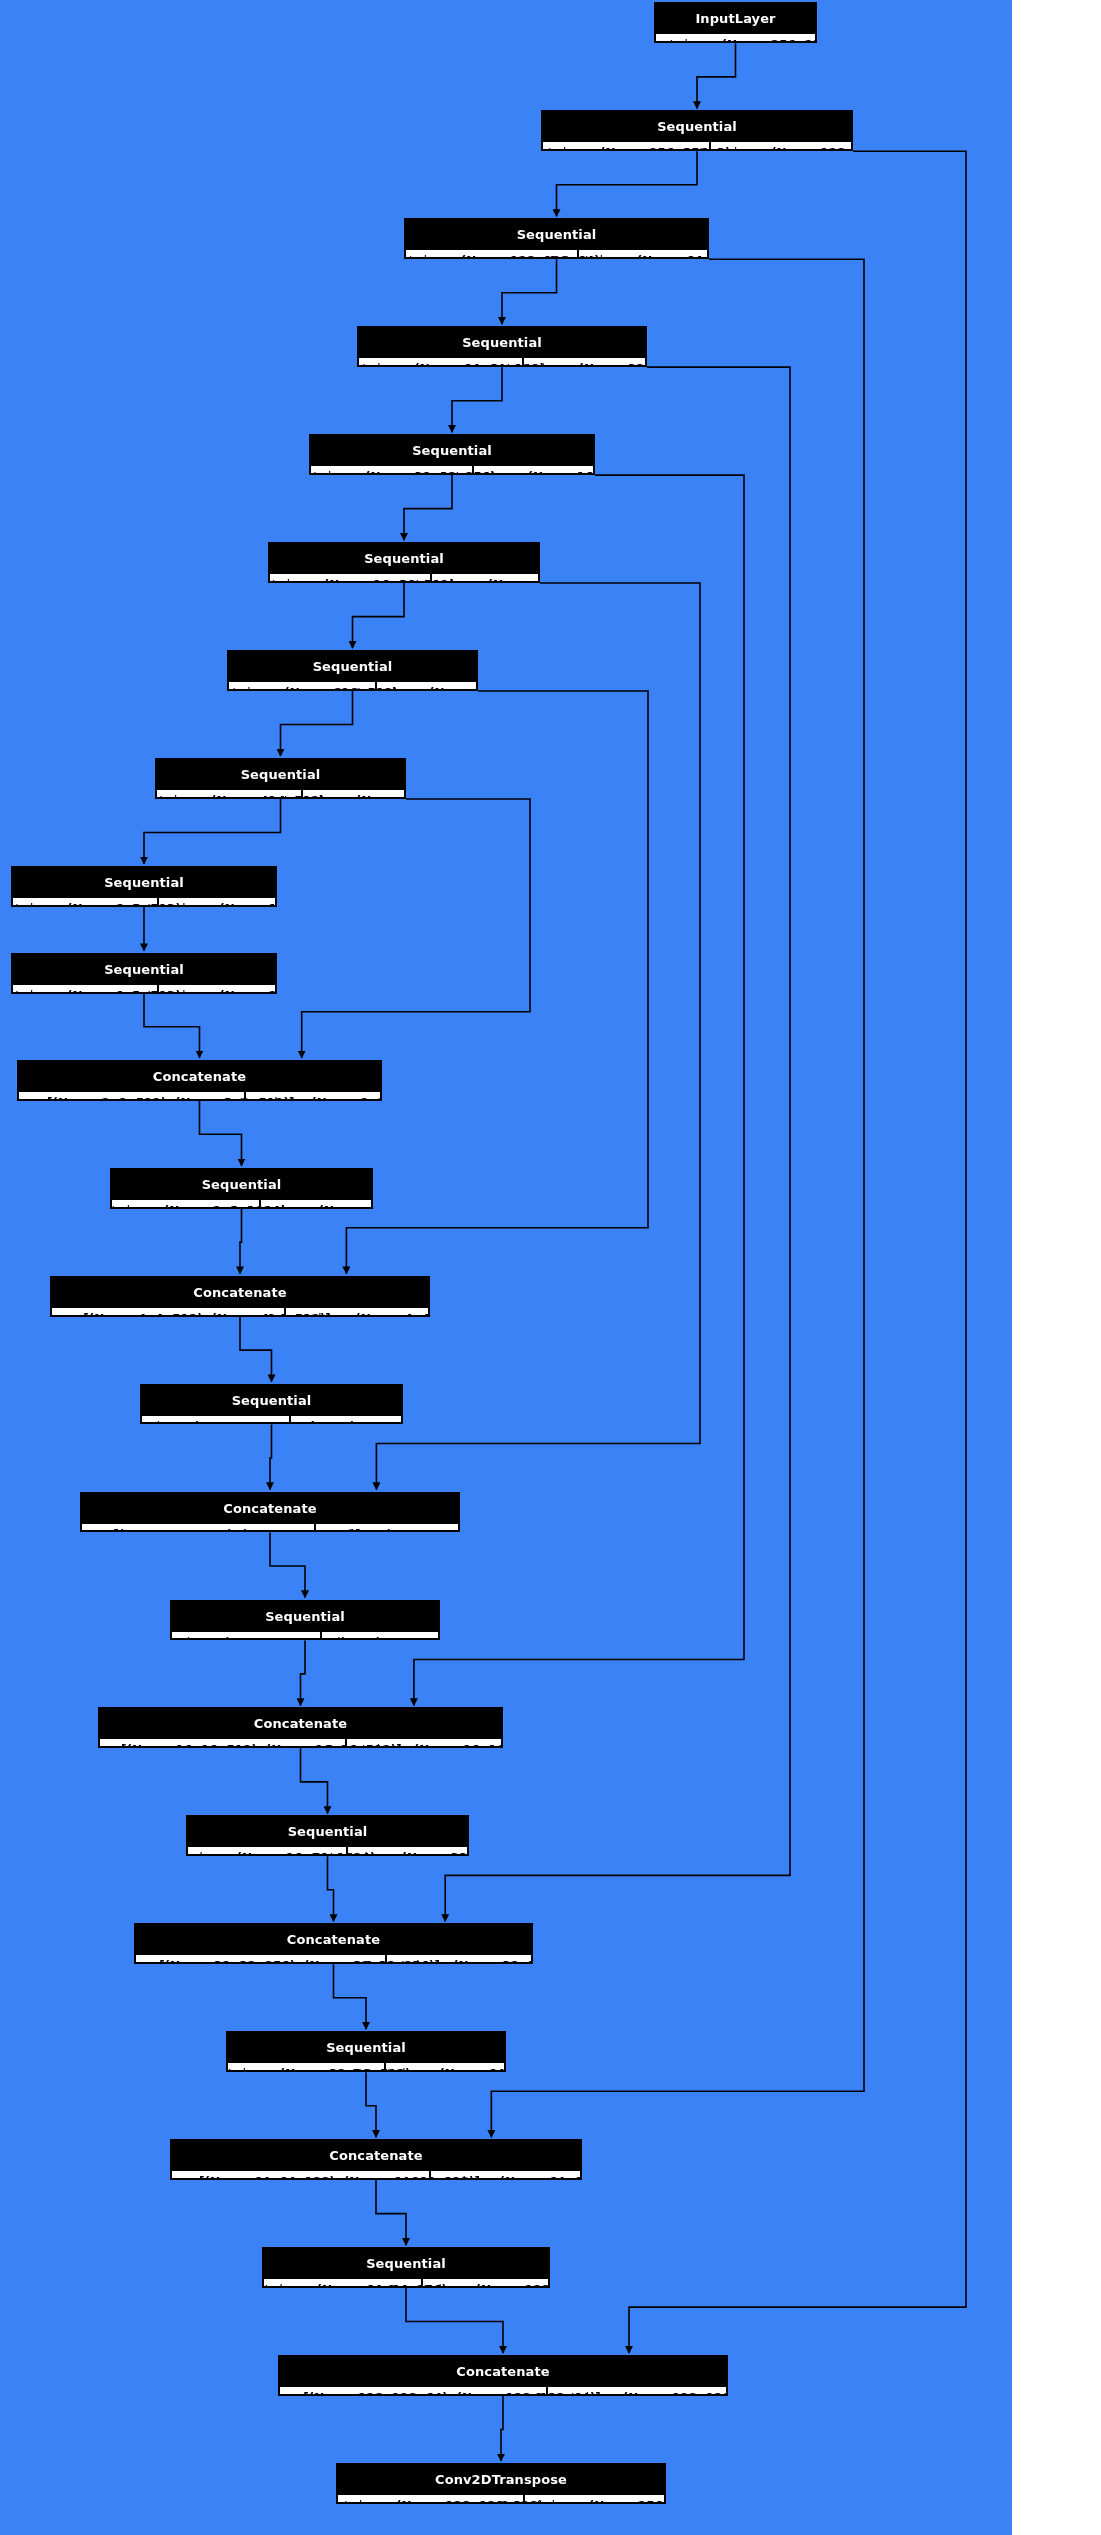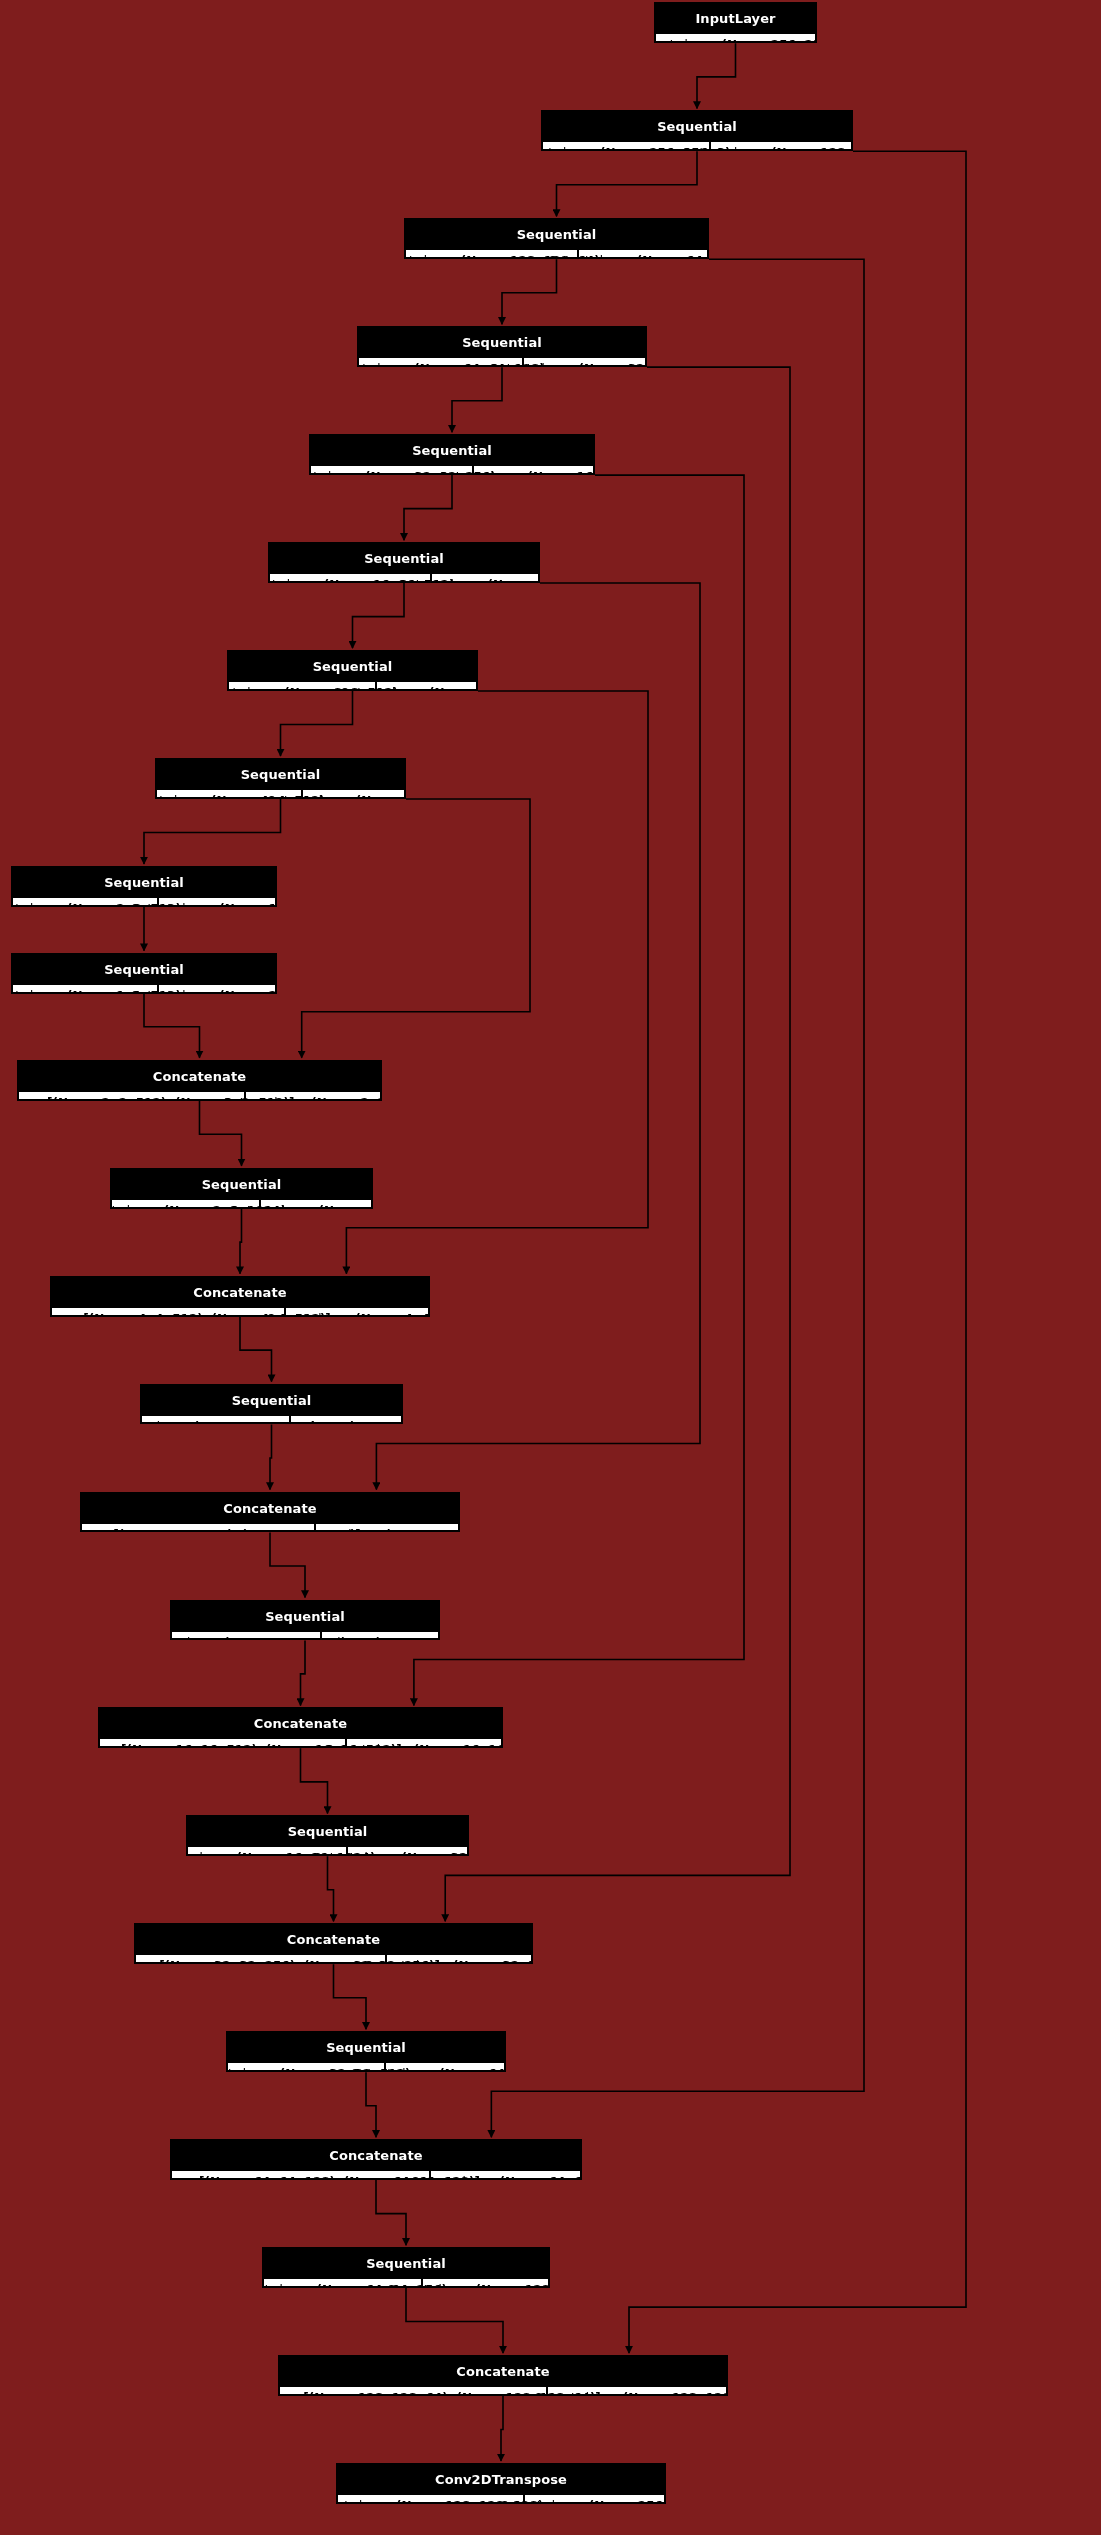--- a/index.html
+++ b/index.html
@@ -5,23 +5,23 @@
   html, body {
     margin: 0;
     padding: 0;
     background: #ffffff;
   }
   body {
     font-family: "DejaVu Sans", sans-serif;
   }
   #canvas {
     position: relative;
-    width: 1101px;
+    width: 1012px;
     height: 2535px;
-    background: #7f1d1d;
+    background: #3b82f6;
     overflow: hidden;
   }
   #edge-layer {
     position: absolute;
     left: 0;
     top: 0;
     width: 1101px;
     height: 2535px;
     pointer-events: none;
   }

